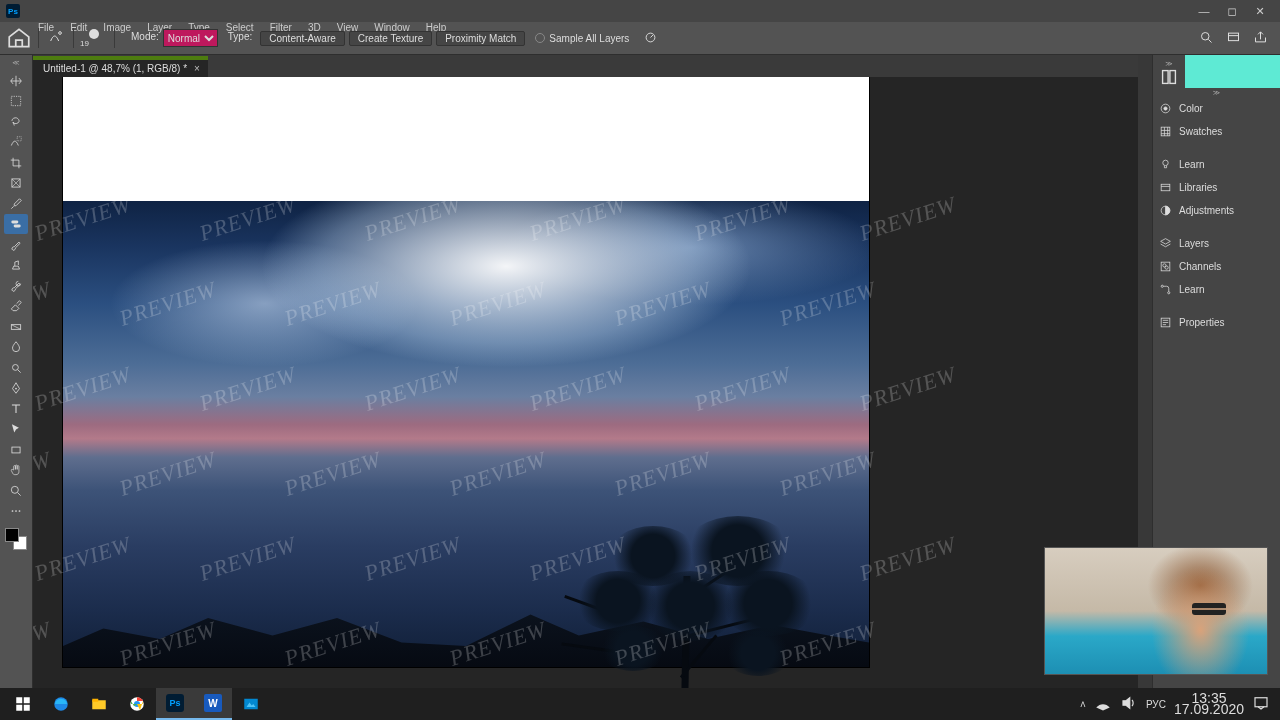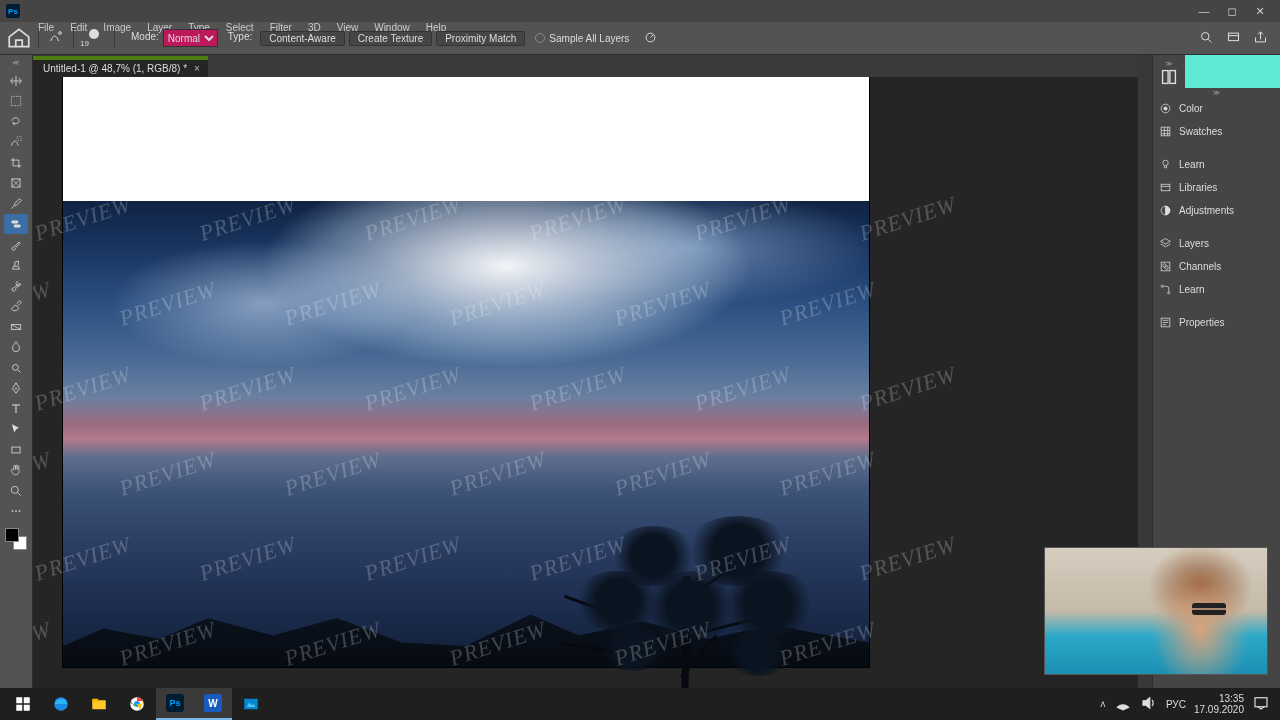--- a/index.html
+++ b/index.html
@@ -99,21 +99,21 @@
 }
 .webcam::after{ content:""; position:absolute; left:66%; top:44%; width:34px; height:12px;
   background: linear-gradient(180deg, #222 0, #222 45%, transparent 46%, transparent 54%, #222 55%);
   border-radius: 3px; }
 
 
 .taskbar { position: absolute; left: 0; bottom: 0; width: 100%; height: 32px; background: #1f1f1f; display: flex; align-items: center; padding: 0 4px; }
 .taskbar .tb-btn { width: 38px; height: 32px; display: flex; align-items: center; justify-content: center; }
 .taskbar .tb-btn.active { background: #3a3a3a; border-bottom: 2px solid #76b9ed; }
 .taskbar .tray { margin-left: auto; display: flex; align-items: center; gap: 8px; font-size: 10px; color: #ddd; padding-right: 6px; }
-.taskbar .tray .clock { text-align: right; line-height: 11px; font-size: 10px; }
+.taskbar .tray .clock { text-align: center; line-height: 11px; font-size: 14px; }
 .taskbar svg { width: 18px; height: 18px; }
 </style>
 </head>
 <body>
 
 <div class="title-bar">
   <div class="logo">Ps</div>
   <span class="menu-item">File</span>
   <span class="menu-item">Edit</span>
   <span class="menu-item">Image</span>

